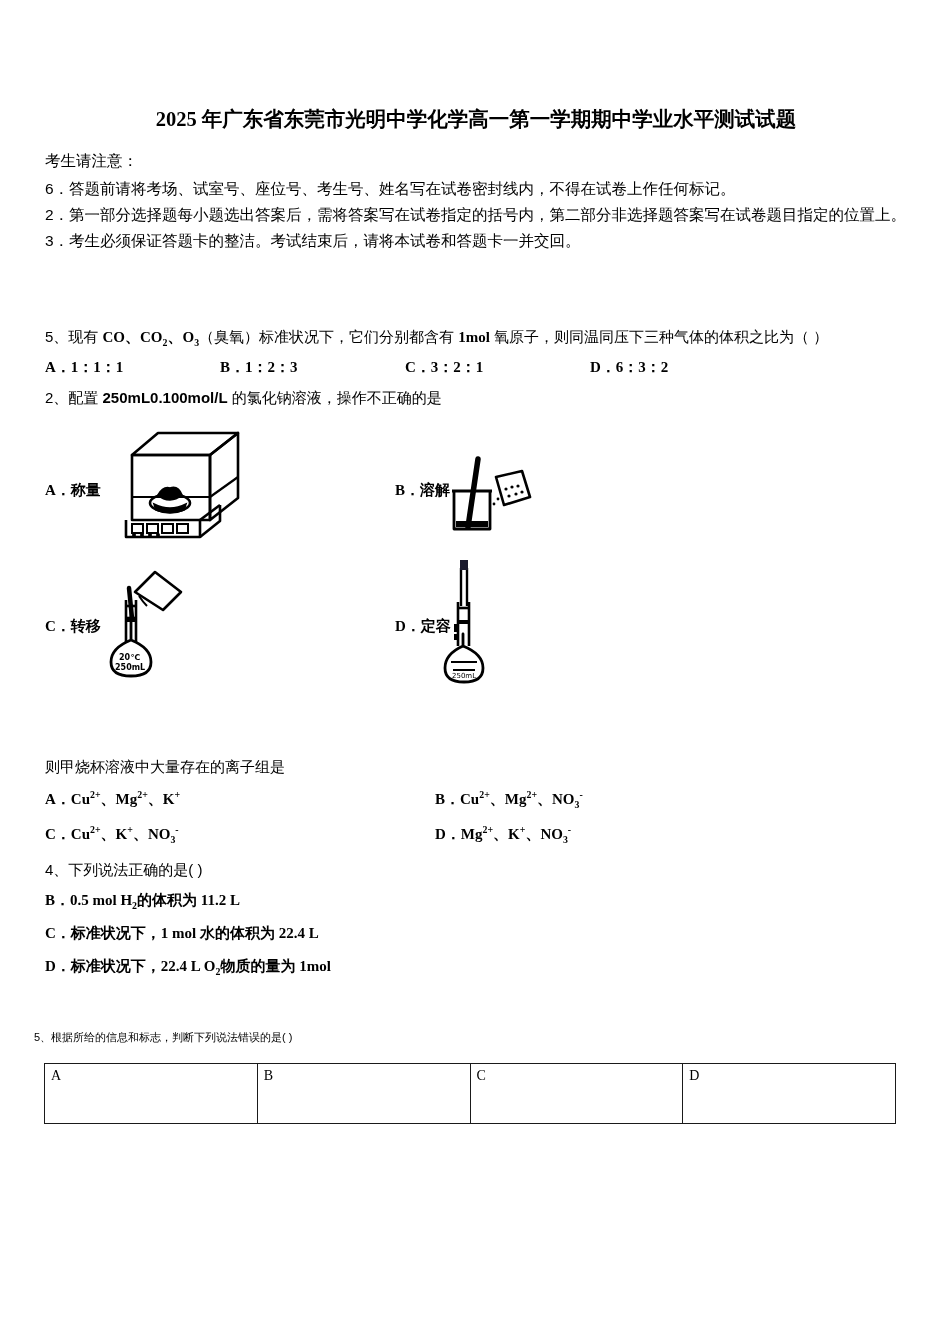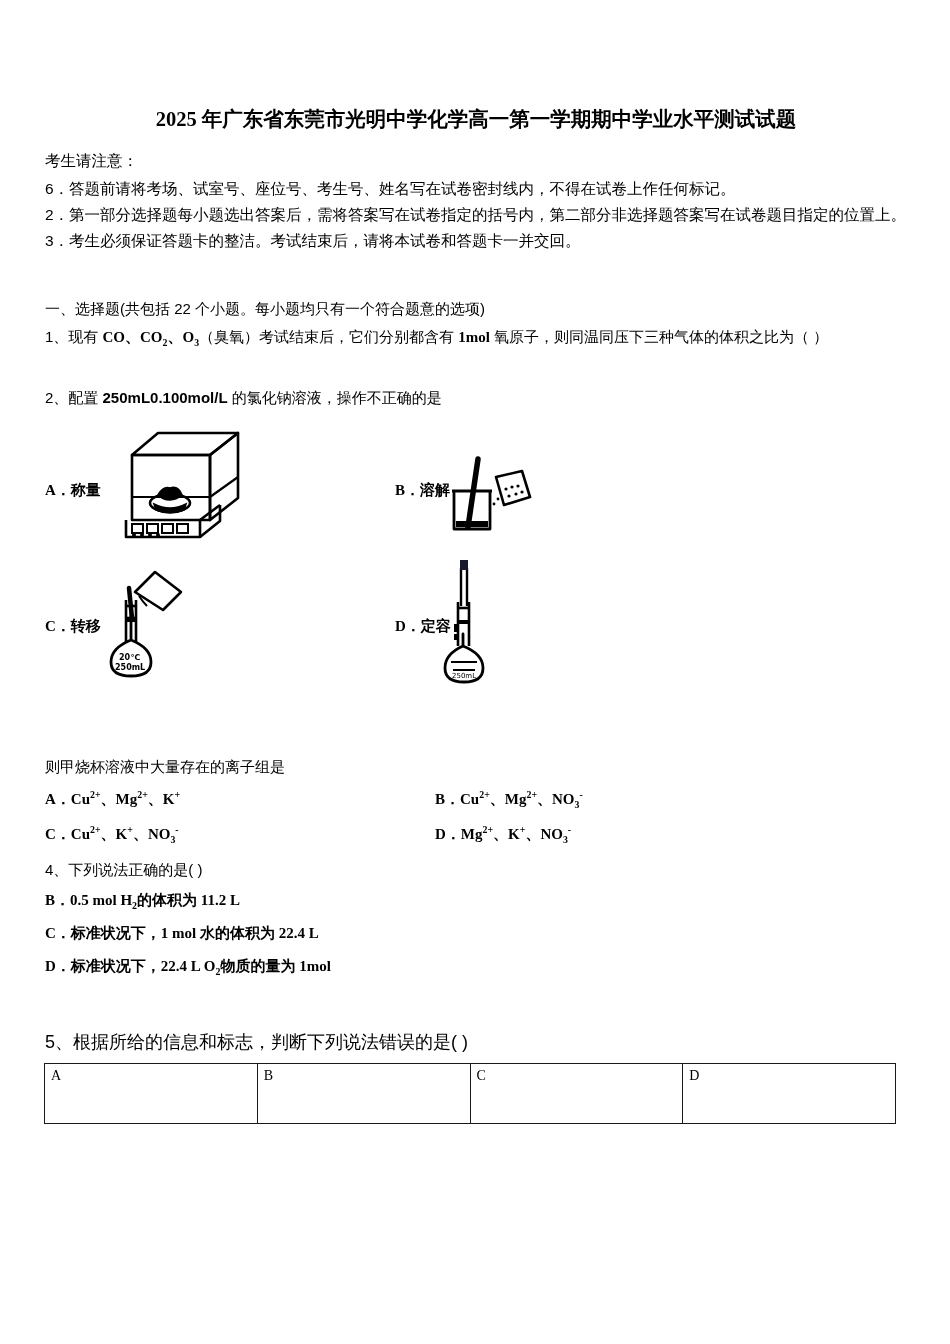--- a/index.html
+++ b/index.html
@@ -160,23 +160,23 @@
     margin: 0;
     height: 33px;
     white-space: nowrap;
   }
   .cnb {
     font-family: "Liberation Sans", "DejaVu Sans", sans-serif;
     font-weight: bold;
   }
   .q5-stem {
     position: absolute;
-    left: 45px;
+    left: 34px;
     top: 1030px;
-    font-size: 18px;
+    font-size: 11px;
     font-family: "Liberation Sans", "DejaVu Sans", sans-serif;
     white-space: nowrap;
   }
   table.q5-table {
     position: absolute;
     left: 44px;
     top: 1063px;
     width: 852px;
     border-collapse: collapse;
     table-layout: fixed;
@@ -200,24 +200,26 @@
   <div class="doc-title">2025 年广东省东莞市光明中学化学高一第一学期期中学业水平测试试题</div>
 
   <div class="notice-head">考生请注意：</div>
 
   <div class="notice-list">
     <p>6．答题前请将考场、试室号、座位号、考生号、姓名写在试卷密封线内，不得在试卷上作任何标记。</p>
     <p>2．第一部分选择题每小题选出答案后，需将答案写在试卷指定的括号内，第二部分非选择题答案写在试卷题目指定的位置上。</p>
     <p>3．考生必须保证答题卡的整洁。考试结束后，请将本试卷和答题卡一并交回。</p>
   </div>
 
-  <div class="sec-head">一、选择题(共包括 22 个小题。每小题均只有一个符合题意的选项)</div>
-
-  <div class="q1-stem"><span>1、现有 </span><b>CO、CO<sub>2</sub>、O<sub>3</sub></b><span>（臭氧）考试结束后，它们分别都含有 </span><b>1mol</b><span> 氧原子，则同温同压下三种气体的体积之比为（  ）</span></div>
-
+
+  <div class="q1-stem"><span>5、现有 </span><b>CO、CO<sub>2</sub>、O<sub>3</sub></b><span>（臭氧）标准状况下，它们分别都含有 </span><b>1mol</b><span> 氧原子，则同温同压下三种气体的体积之比为（  ）</span></div>
+
+  <div class="q1-opts">
+    <span class="opt" style="width:175px"><span>A．</span><span>1：1：1</span></span><span class="opt" style="width:185px"><span>B．</span><span>1：2：3</span></span><span class="opt" style="width:185px"><span>C．</span><span>3：2：1</span></span><span class="opt"><span>D．</span><span>6：3：2</span></span>
+  </div>
 
   <div class="q2-stem"><span>2、配置 </span><b>250mL0.100mol/L</b><span> 的氯化钠溶液，操作不正确的是</span></div>
 
   <div class="fig-label" style="left:45px; top:481px;">
     <span>A．</span><span class="cn">称量</span>
   </div>
 
   <div class="figure" style="left:120px; top:425px;">
     <svg width="135" height="125" viewBox="0 0 135 125" xmlns="http://www.w3.org/2000/svg">
       <g fill="none" stroke="#000" stroke-width="2.6" stroke-linejoin="round">

